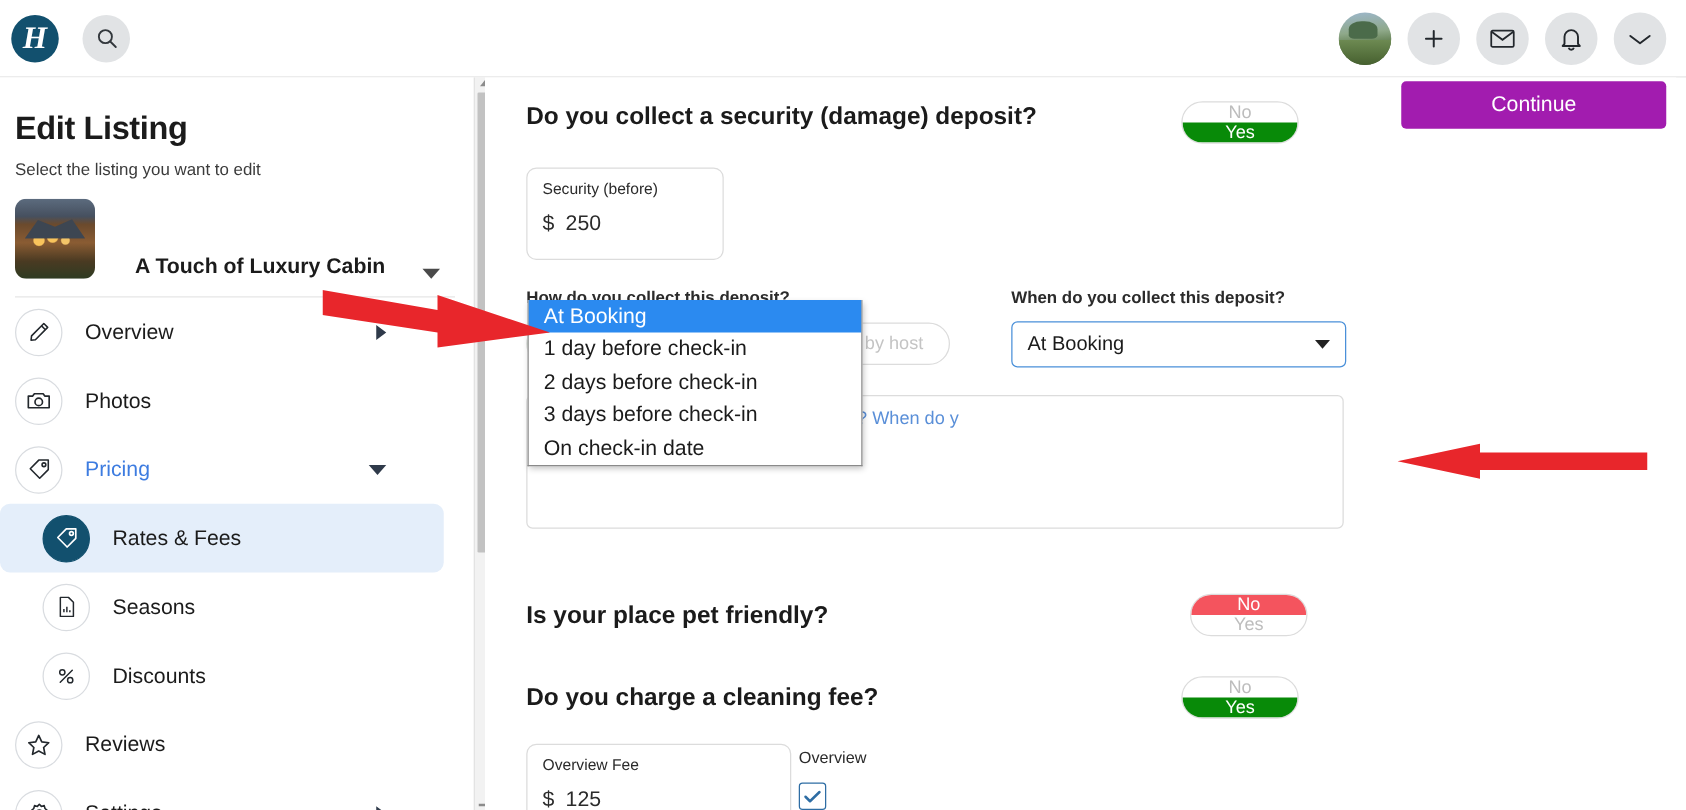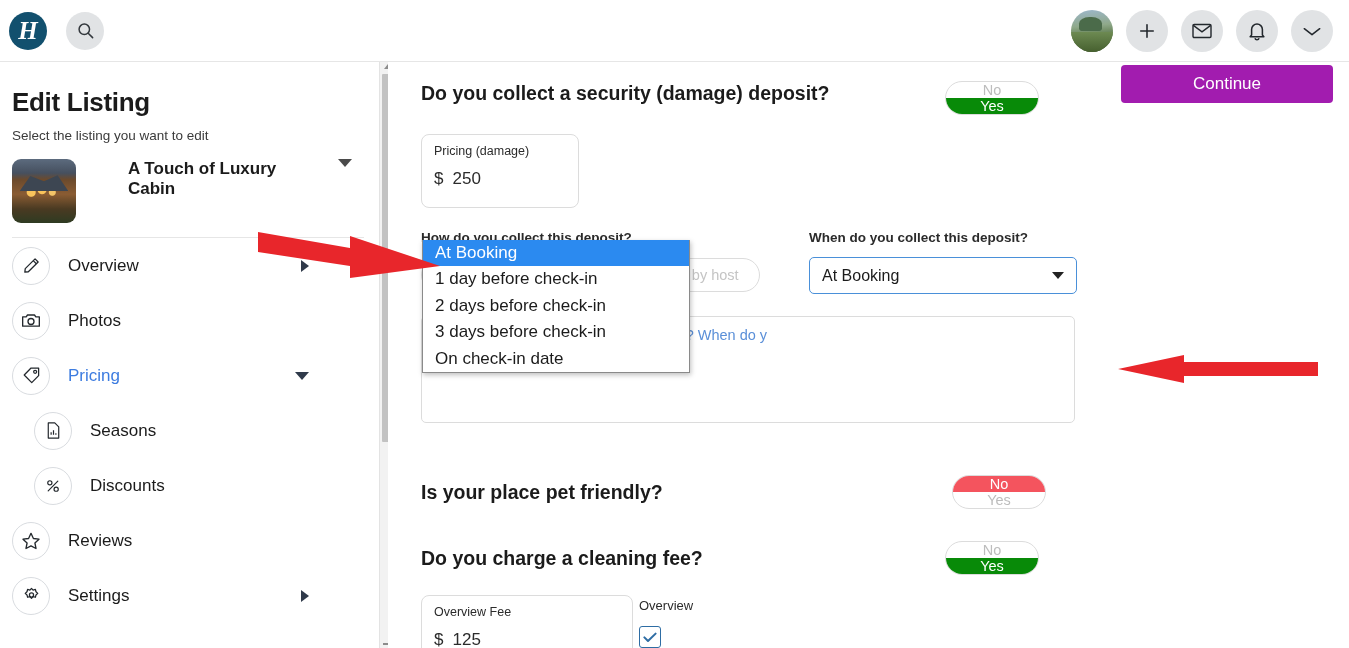--- a/index.html
+++ b/index.html
@@ -51,22 +51,22 @@
   }
 
   
   .sidebar{
     position:absolute; top:62px; left:0; width:379px; height:586px;
     background:#fff; overflow:hidden;
   }
   .sb-title{ font-size:26px; font-weight:bold; margin:25px 0 0 12px; letter-spacing:-0.3px;}
   .sb-sub{ font-size:13.5px; color:#3b3b3b; margin:10px 0 0 12px;}
   .listing-row{
-    display:flex; align-items:flex-start; margin:16px 0 0 12px; width:352px;
-    padding-bottom:14px; border-bottom:1px solid #e6e6e6; cursor:pointer;gap:20px;
+    display:flex; align-items:flex-end; margin:16px 0 0 12px; width:352px;
+    padding-bottom:14px; border-bottom:1px solid #e6e6e6; cursor:pointer;
   }
   .thumb{
     width:64px;height:64px;border-radius:9px;flex:0 0 auto;
     background:
       radial-gradient(circle at 30% 52%, rgba(255,201,94,.95) 0 4px, transparent 5px),
       radial-gradient(circle at 47% 48%, rgba(255,201,94,.95) 0 4px, transparent 5px),
       radial-gradient(circle at 63% 52%, rgba(255,208,110,.9) 0 3px, transparent 4px),
       linear-gradient(180deg,#5c6b7e 0%,#46505f 22%,#6b4a2d 32%,#8a5c33 55%,#4a3a22 78%,#2e3b22 100%);
     position:relative; overflow:hidden;
   }
@@ -253,20 +253,29 @@
           <path d="M11.4 2.6 H21 v9.6 L12.3 21 L2.8 11.4 Z" stroke-linejoin="round"></path>
           <circle cx="16.6" cy="7.3" r="1.9"></circle>
         </svg>
       </div>
       <div class="nav-label blue">Pricing</div>
       <div class="nav-arrow">
           <div class="tri-down"></div>
         </div>
     </div>
 
+    <div class="nav-item sub active">
+      <div class="nav-ico">
+        <svg width="19" height="19" viewBox="0 0 24 24" fill="none" stroke="#ffffff" stroke-width="1.7">
+          <path d="M11.4 2.6 H21 v9.6 L12.3 21 L2.8 11.4 Z" stroke-linejoin="round"></path>
+          <circle cx="16.6" cy="7.3" r="1.9"></circle>
+        </svg>
+      </div>
+      <div class="nav-label">Rates &amp; Fees</div>
+    </div>
 
     <div class="nav-item sub">
       <div class="nav-ico">
         <svg width="17" height="19" viewBox="0 0 20 24" fill="none" stroke="#23282d" stroke-width="1.5">
           <path d="M3.4 2.4 h8.2 l5 5 v14.2 h-13.2 Z" stroke-linejoin="round"></path>
           <path d="M7 17.4 v-3.2 M10 17.4 v-5.6 M13 17.4 v-2"></path>
         </svg>
       </div>
       <div class="nav-label">Seasons</div>
     </div>
@@ -317,21 +326,21 @@
 
   <div class="q-row" style="position:absolute;left:33px;top:20px;width:650px;">
     <div class="q-title">Do you collect a security (damage) deposit?</div>
   </div>
   <div class="toggle" style="position:absolute;left:557px;top:19px;">
     <span class="off">No</span>
     <span class="on-green">Yes</span>
   </div>
 
   <div class="fieldbox" style="position:absolute;left:33px;top:72px;">
-    <div class="lbl">Pricing (damage)</div>
+    <div class="lbl">Security (before)</div>
     <div class="val">
       <b>$</b><span>250</span>
     </div>
   </div>
 
   <div class="sublabel" style="position:absolute;left:33px;top:168px;">How do you collect this deposit?</div>
   <div class="segmented" style="position:absolute;left:33px;top:196px;">
     <span class="seg-a">Charge through Houfy</span>
     <span class="seg-b">Collected by host</span>
   </div>

